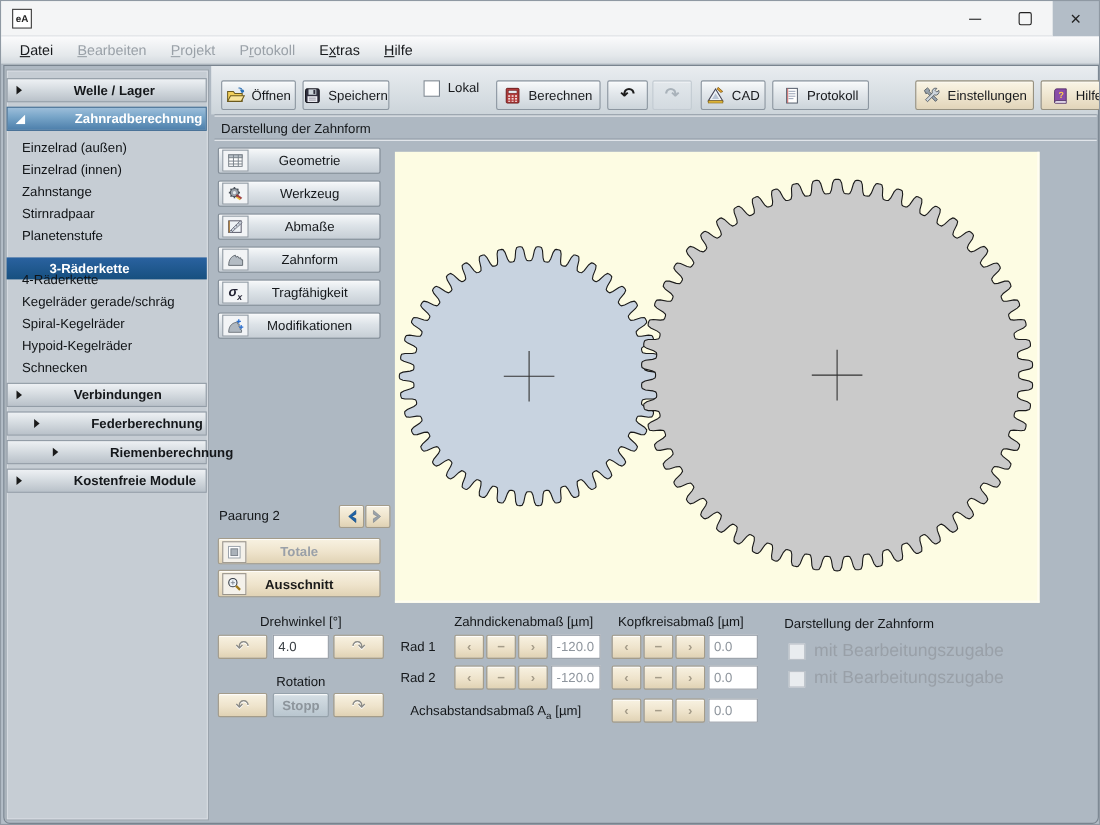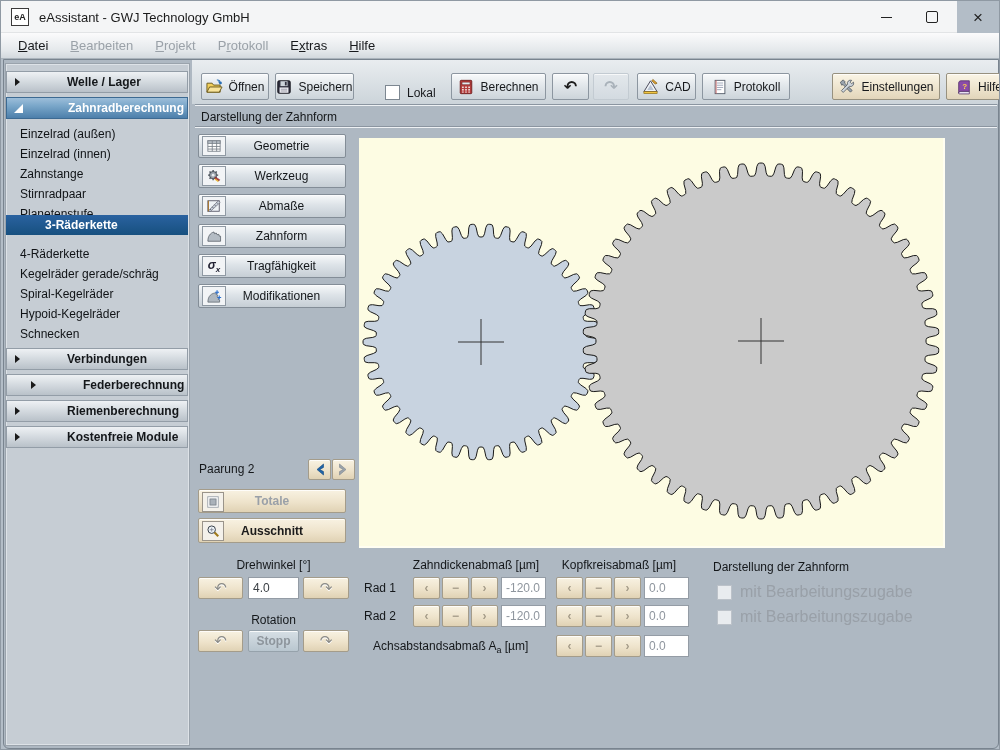--- a/index.html
+++ b/index.html
@@ -102,21 +102,20 @@
   .small-label.center{text-align:center;}
   .gray-label{font-size:16px;color:#99a0a8;}
   .cb-dis{width:13px;height:13px;background:#e9ecef;border:1px solid #bcc2c9;}
   sub{font-size:9px;}
 </style>
 </head>
 <body>
 
 <div class="abs titlebar">
   <div class="abs app-ico">eA</div>
-  <div class="abs title-text">eAssistant - GWJ Technology GmbH</div>
   <div class="abs winbtn" style="left:862px;">
       <span class="glyph-min"></span>
     </div>
   <div class="abs winbtn" style="left:908px;">
       <span class="glyph-max"></span>
     </div>
   <div class="abs winbtn" style="left:954px;">
       <span class="glyph-close">×</span>
     </div>
 </div>
@@ -157,21 +156,21 @@
   </div>
 <div class="abs sb-item" style="top:163px;">
     <span>Zahnstange</span>
   </div>
 <div class="abs sb-item" style="top:183px;">
     <span>Stirnradpaar</span>
   </div>
 <div class="abs sb-item" style="top:203px;">
     <span>Planetenstufe</span>
   </div>
-<div class="abs sb-item selected" style="top:214px;padding-left:39px;">
+<div class="abs sb-item selected" style="top:233px;padding-left:39px;">
     <span>3-Räderkette</span>
   </div>
 <div class="abs sb-item" style="top:243px;">
     <span>4-Räderkette</span>
   </div>
 <div class="abs sb-item" style="top:263px;">
     <span>Kegelräder gerade/schräg</span>
   </div>
 <div class="abs sb-item" style="top:283px;">
     <span>Spiral-Kegelräder</span>
@@ -184,21 +183,21 @@
   </div>
 
 <div class="abs sb-header" style="top:347px;">
   <span class="tri"></span>
   <span>Verbindungen</span>
 </div>
 <div class="abs sb-header" style="top:373px;padding-left:16px;">
   <span class="tri"></span>
   <span>Federberechnung</span>
 </div>
-<div class="abs sb-header" style="top:399px;">
+<div class="abs sb-header" style="top:399px;padding-left:33px;">
   <span class="tri"></span>
   <span>Riemenberechnung</span>
 </div>
 <div class="abs sb-header" style="top:425px;">
   <span class="tri"></span>
   <span>Kostenfreie Module</span>
 </div>
 
 <div class="abs tb" style="left:200px;width:68px;">
   <svg class="ti" width="17" height="17" viewBox="0 0 18 18">
@@ -211,21 +210,21 @@
 <div class="abs tb" style="left:274px;width:79px;">
   <svg class="ti" width="16" height="16" viewBox="0 0 18 18">
       <rect x="2" y="2" width="14" height="14" rx="1.5" fill="#30303e" stroke="#101018"></rect>
       <rect x="5" y="2.5" width="8" height="5.5" fill="#cdd4da"></rect>
       <rect x="10" y="3.2" width="2" height="4" fill="#30303e"></rect>
       <rect x="4" y="9.5" width="10" height="6" fill="#e9e9ef"></rect>
       <path d="M5.5 11.5h7M5.5 13.5h7" stroke="#9a9aa6" stroke-width="1"></path>
     </svg>
   <span>Speichern</span>
 </div>
-<div class="abs" style="left:384px;top:72px;height:27px;display:flex;align-items:flex-end;gap:7px;">
+<div class="abs" style="left:384px;top:72px;height:27px;display:flex;align-items:flex-start;gap:7px;">
   <span class="cb-box"></span>
   <span class="tb-label">Lokal</span>
 </div>
 <div class="abs tb" style="left:450px;width:95px;">
   <svg class="ti" width="16" height="16" viewBox="0 0 18 18">
       <rect x="2.5" y="1.5" width="13" height="15" rx="1" fill="#b23b3b" stroke="#6d1d1d"></rect>
       <rect x="4.5" y="3.5" width="9" height="3" fill="#e3ebf1" stroke="#6d1d1d" stroke-width=".6"></rect>
       <g fill="#f0dcdc">
         <rect x="4.5" y="8.5" width="2" height="1.7"></rect>
         <rect x="8" y="8.5" width="2" height="1.7"></rect>

